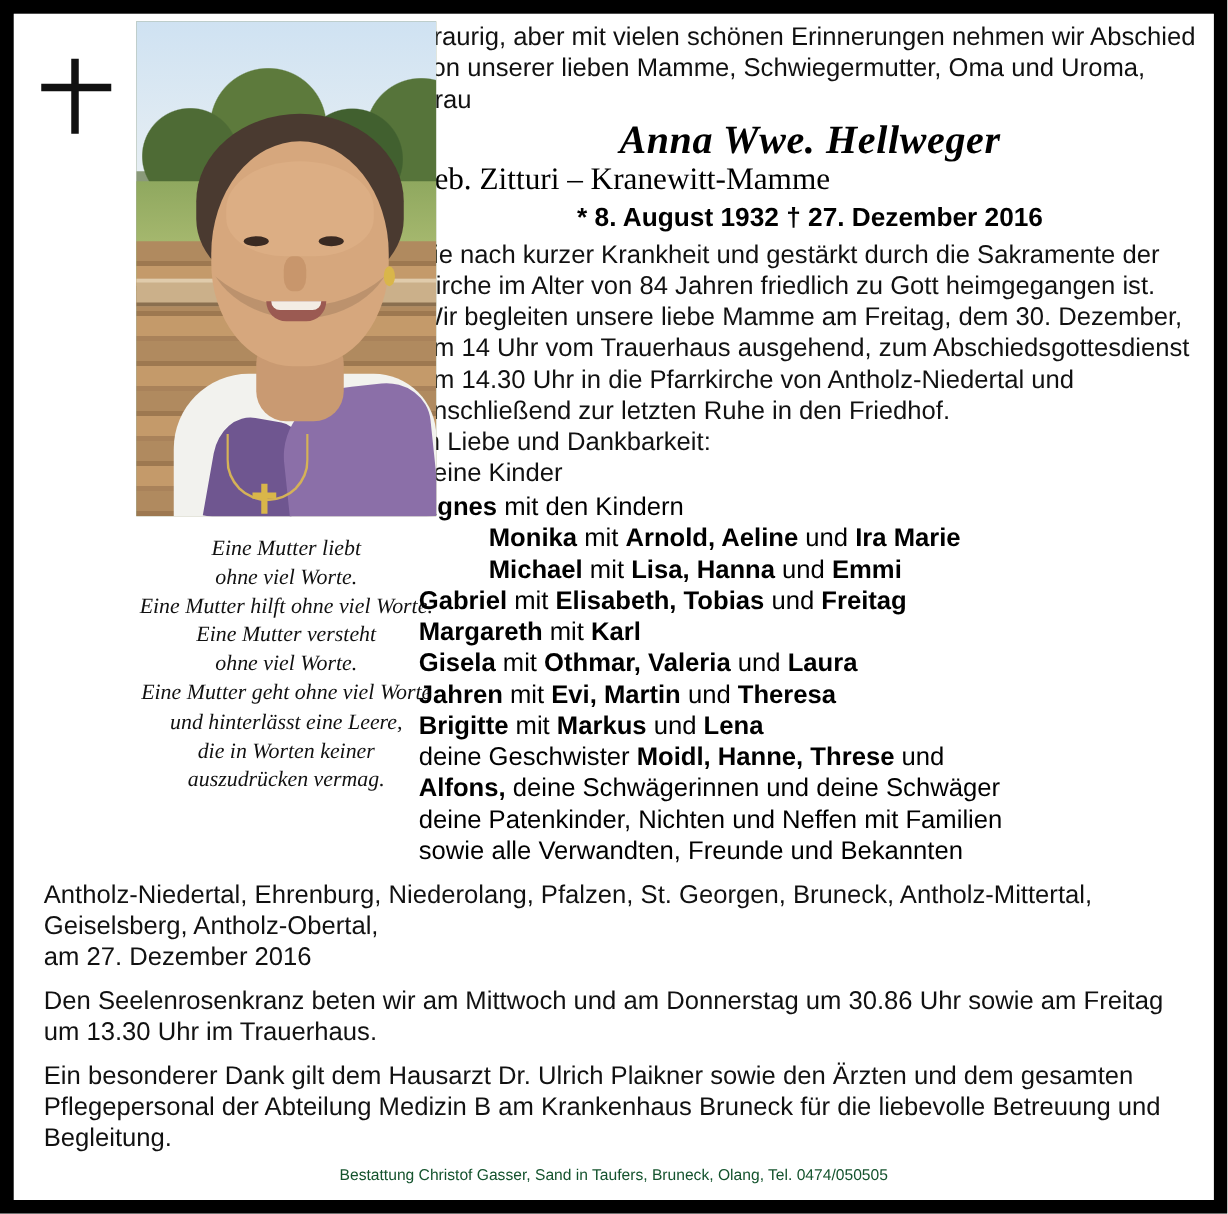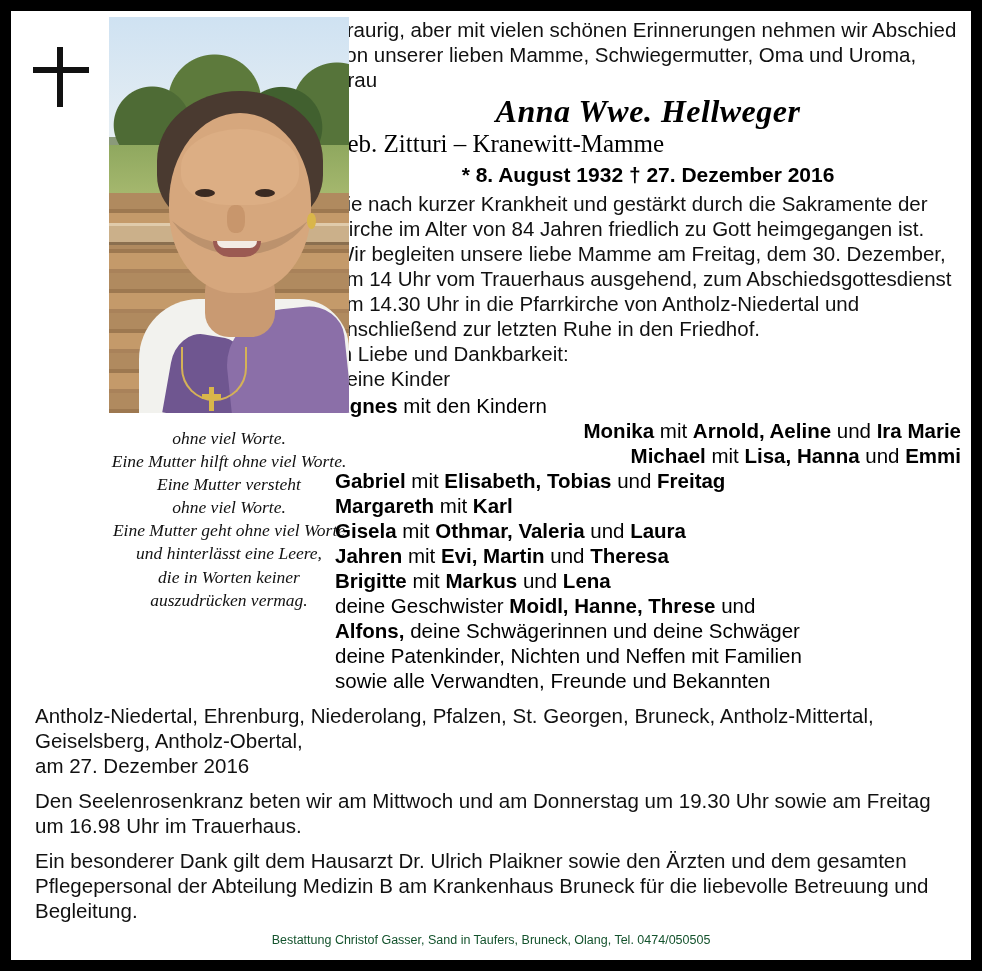--- a/index.html
+++ b/index.html
@@ -270,21 +270,21 @@
     font-size: 20.5px;
     line-height: 1.22;
     color: #111;
   }
   .family {
     font-size: 20.5px;
     line-height: 1.22;
     margin-top: 2px;
   }
   .family .line { white-space: nowrap; }
-  .family .indent1 { padding-left: 56px; text-align: right; }
+  .family .indent1 { padding-left: 56px; }
   .family b { font-weight: bold; }
 
   
   .footer {
     margin-top: 10px;
     font-size: 20.5px;
     line-height: 1.22;
     color: #111;
   }
   .footer p { margin: 0 0 10px 14px; }
@@ -328,20 +328,21 @@
           <div class="eye-r"></div>
           <div class="nose"></div>
           <div class="mouth"></div>
           <div class="teeth"></div>
           <div class="earring"></div>
           <div class="chain"></div>
           <div class="cross-necklace"></div>
         </div>
 
         <div class="verse">
+            <div>Eine Mutter liebt</div>
             <div>ohne viel Worte.</div>
             <div>Eine Mutter hilft ohne viel Worte.</div>
             <div>Eine Mutter versteht</div>
             <div>ohne viel Worte.</div>
             <div>Eine Mutter geht ohne viel Worte</div>
             <div>und hinterlässt eine Leere,</div>
             <div>die in Worten keiner</div>
             <div>auszudrücken vermag.</div>
           </div>
       </div>
@@ -371,19 +372,19 @@
           </div>
       </div>
 
     </div>
 
     <div class="footer">
       <p>
         <span>Antholz-Niedertal, Ehrenburg, Niederolang, Pfalzen, St. Georgen, Bruneck, Antholz-Mittertal, Geiselsberg, Antholz-Obertal,</span><br>
         <span>am 27. Dezember 2016</span>
       </p>
-      <p>Den Seelenrosenkranz beten wir am Mittwoch und am Donnerstag um 19.30 Uhr sowie am Freitag um 16.98 Uhr im Trauerhaus.</p>
+      <p>Den Seelenrosenkranz beten wir am Mittwoch und am Donnerstag um 30.86 Uhr sowie am Freitag um 13.30 Uhr im Trauerhaus.</p>
       <p>Ein besonderer Dank gilt dem Hausarzt Dr. Ulrich Plaikner sowie den Ärzten und dem gesamten Pflegepersonal der Abteilung Medizin B am Krankenhaus Bruneck für die liebevolle Betreuung und Begleitung.</p>
       <div class="credit">Bestattung Christof Gasser, Sand in Taufers, Bruneck, Olang, Tel. 0474/050505</div>
     </div>
 
   </div>
 </div>
 
 </body></html>

